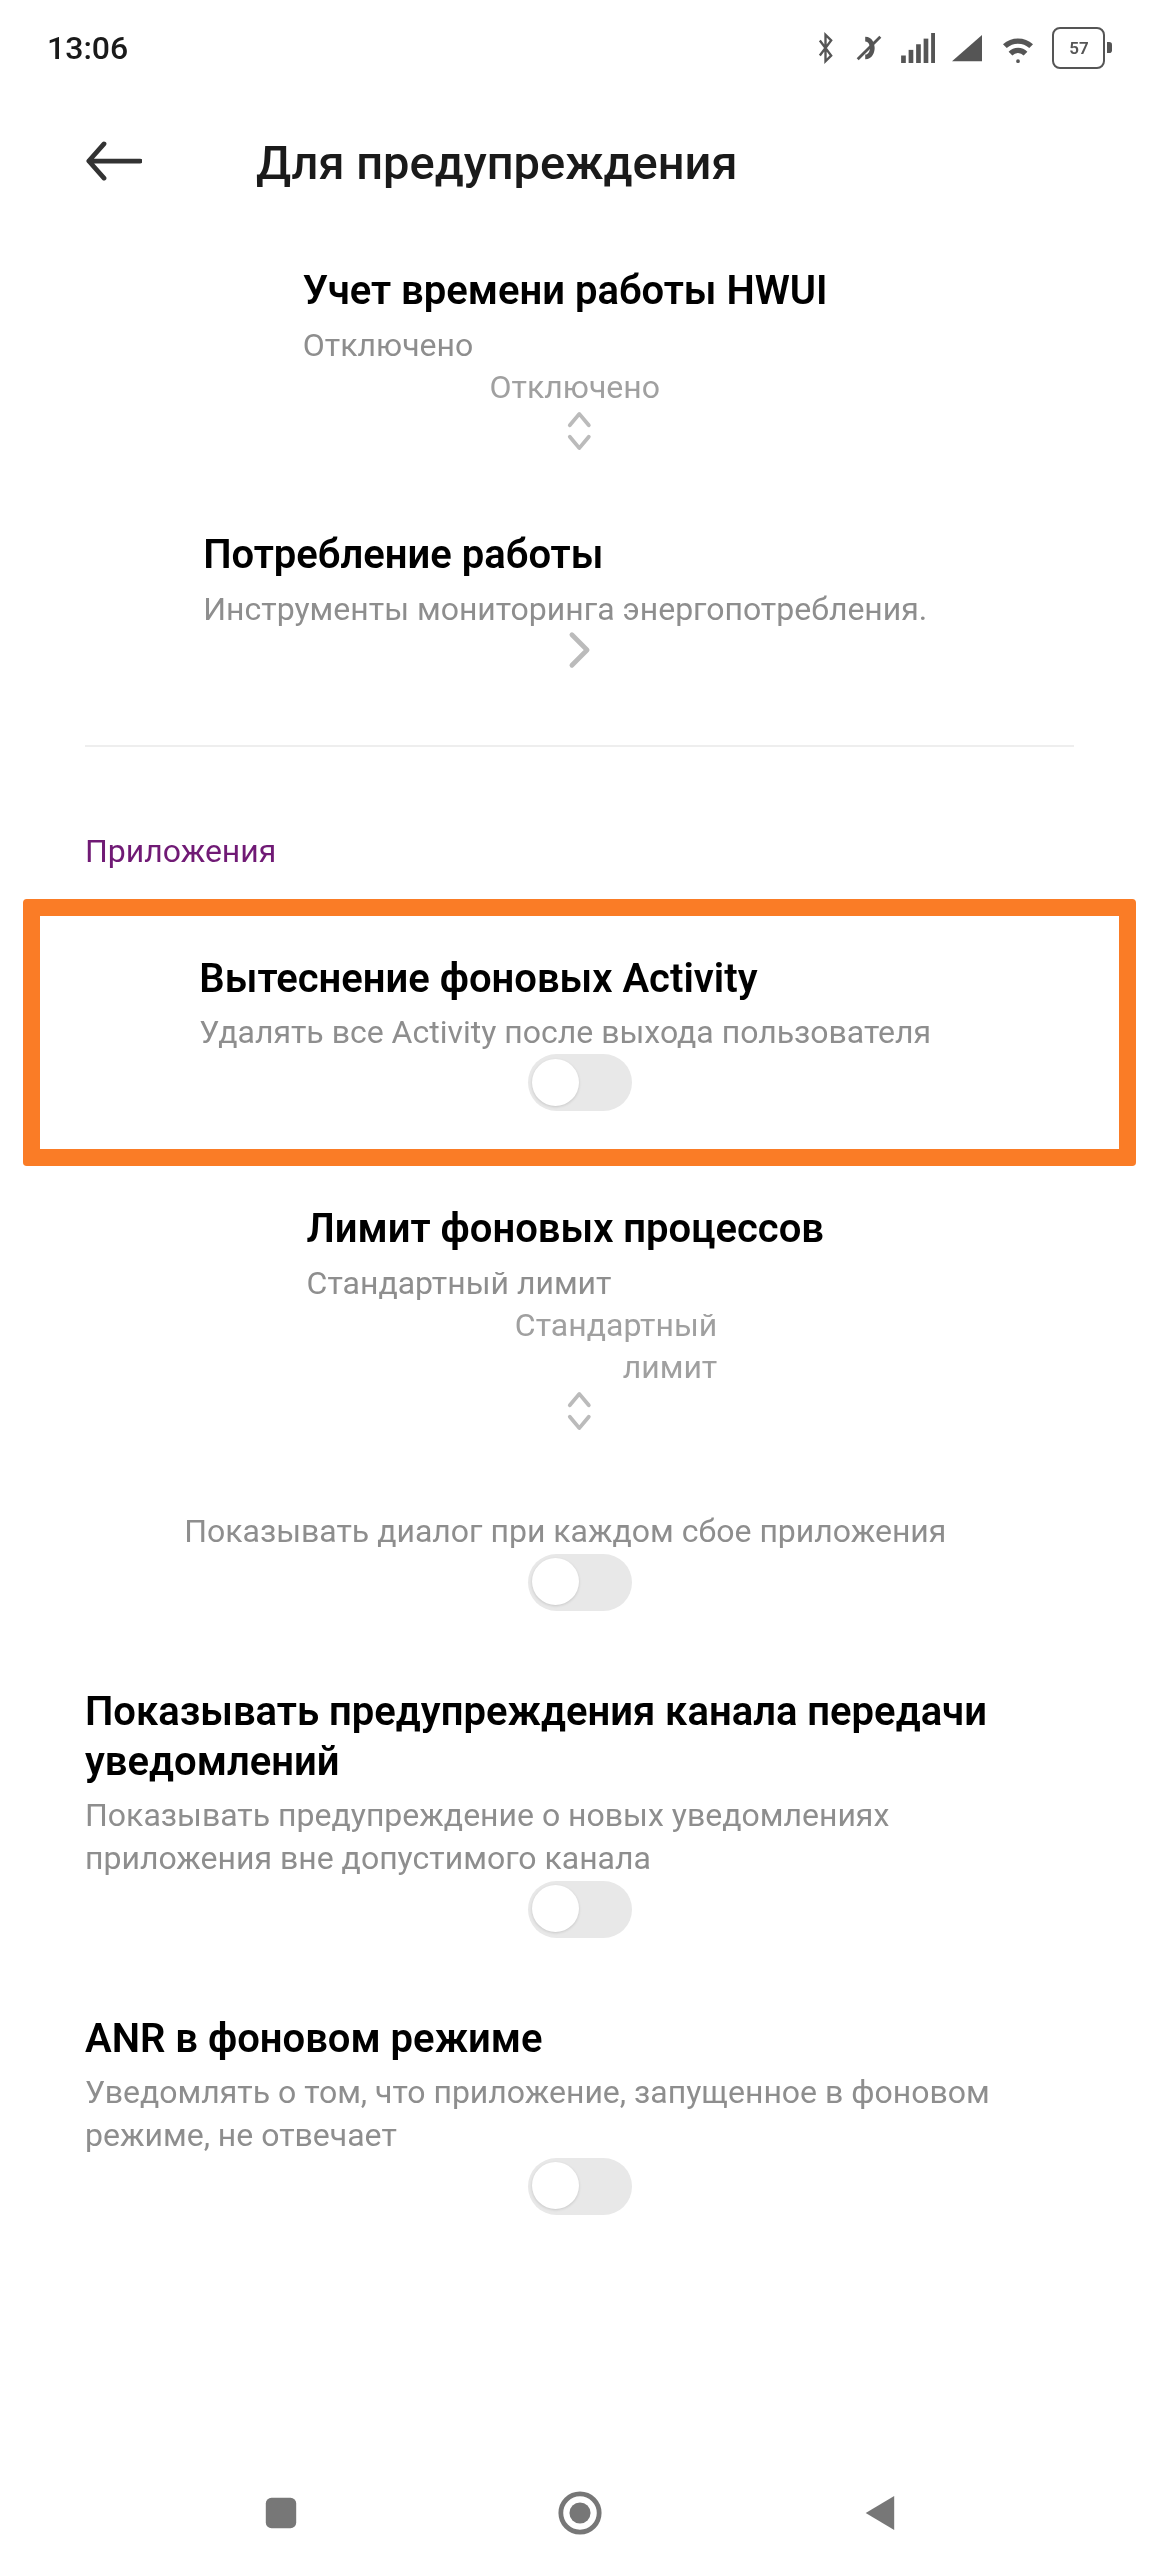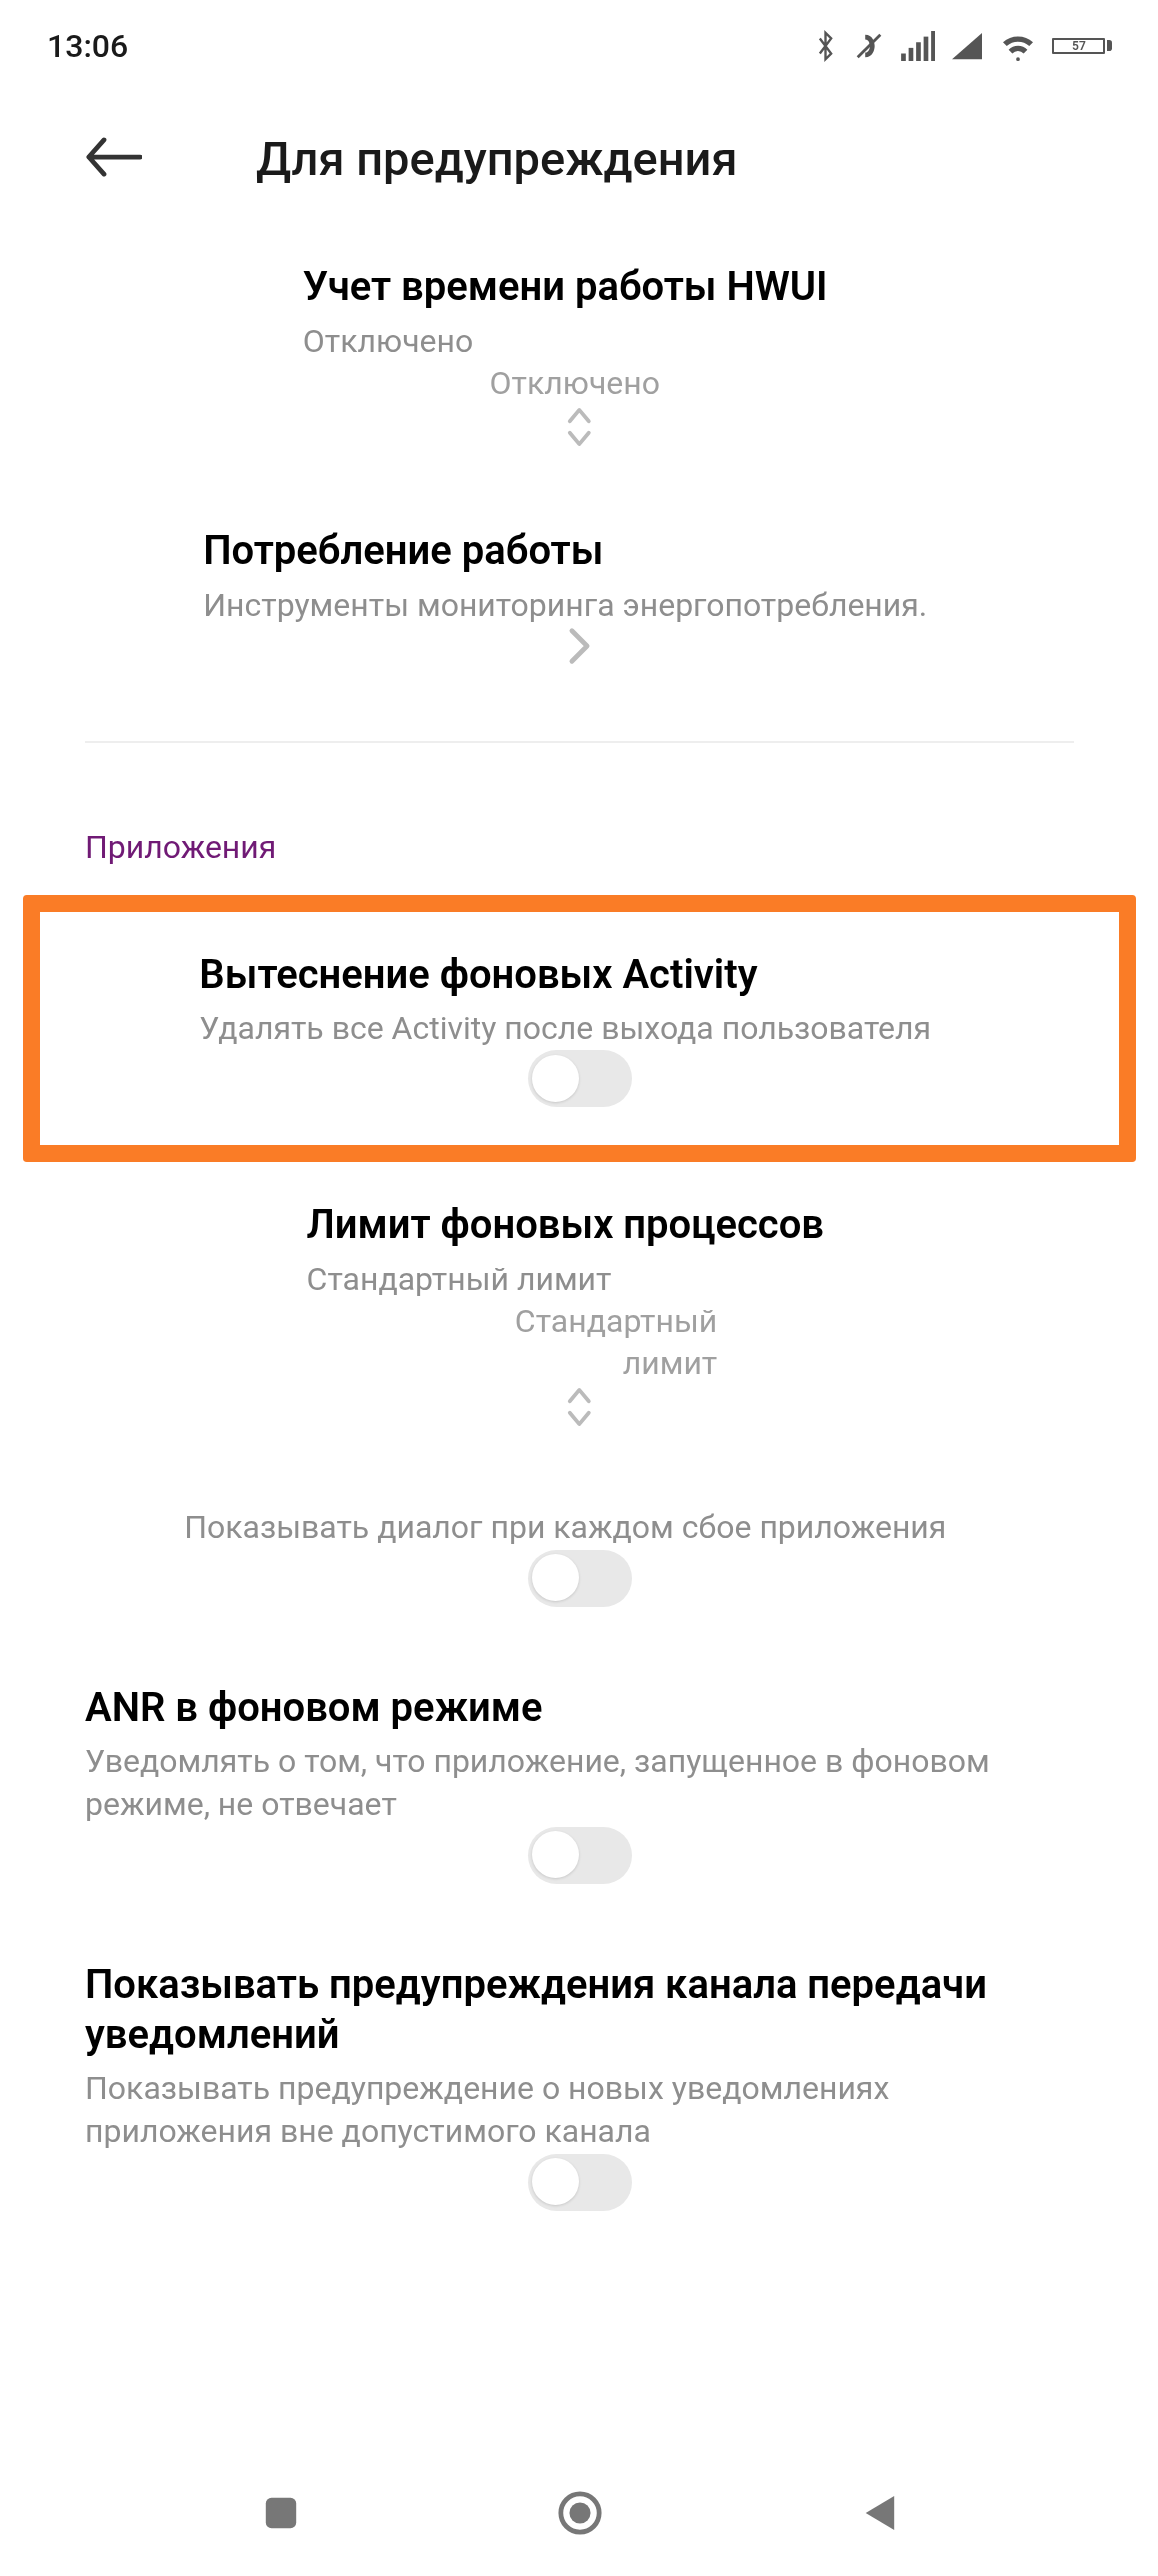--- a/index.html
+++ b/index.html
@@ -27,27 +27,27 @@
       align-items: center;
       gap: 15px;
     }
     .status-right svg { display: block; }
     .battery-wrap {
       display: flex;
       align-items: center;
     }
     .battery-box {
       border: 2.4px solid #555;
-      border-radius: 1px;
+      border-radius: 8px;
       width: 53px;
-      height: 16px;
+      height: 42px;
       display: flex;
       align-items: center;
       justify-content: center;
-      font-size: 12px;
+      font-size: 17px;
       font-weight: 600;
       color: #555;
       position: relative;
     }
     .battery-cap {
       width: 4.7px; height: 11.4px; background: #555; border-radius: 0 2.8px 2.8px 0; margin-left: 1.9px;
     }
     .header {
       display: flex;
       align-items: center;
@@ -232,32 +232,32 @@
     <div class="row-text">
       <div class="row-sub">Показывать диалог при каждом сбое приложения</div>
     </div>
     <div class="toggle">
         <div class="toggle-knob"></div>
       </div>
   </div>
 
   <div class="row">
     <div class="row-text">
+      <div class="row-title">Показывать предупреждения канала передачи уведомлений</div>
+      <div class="row-sub">Показывать предупреждение о новых уведомлениях приложения вне допустимого канала</div>
+    </div>
+    <div class="toggle">
+        <div class="toggle-knob"></div>
+      </div>
+  </div>
+
+  <div class="row">
+    <div class="row-text">
       <div class="row-title">ANR в фоновом режиме</div>
       <div class="row-sub">Уведомлять о том, что приложение, запущенное в фоновом режиме, не отвечает</div>
-    </div>
-    <div class="toggle">
-        <div class="toggle-knob"></div>
-      </div>
-  </div>
-
-  <div class="row">
-    <div class="row-text">
-      <div class="row-title">Показывать предупреждения канала передачи уведомлений</div>
-      <div class="row-sub">Показывать предупреждение о новых уведомлениях приложения вне допустимого канала</div>
     </div>
     <div class="toggle">
         <div class="toggle-knob"></div>
       </div>
   </div>
 
 </div>
 
 <div class="navbar">
   <div>

